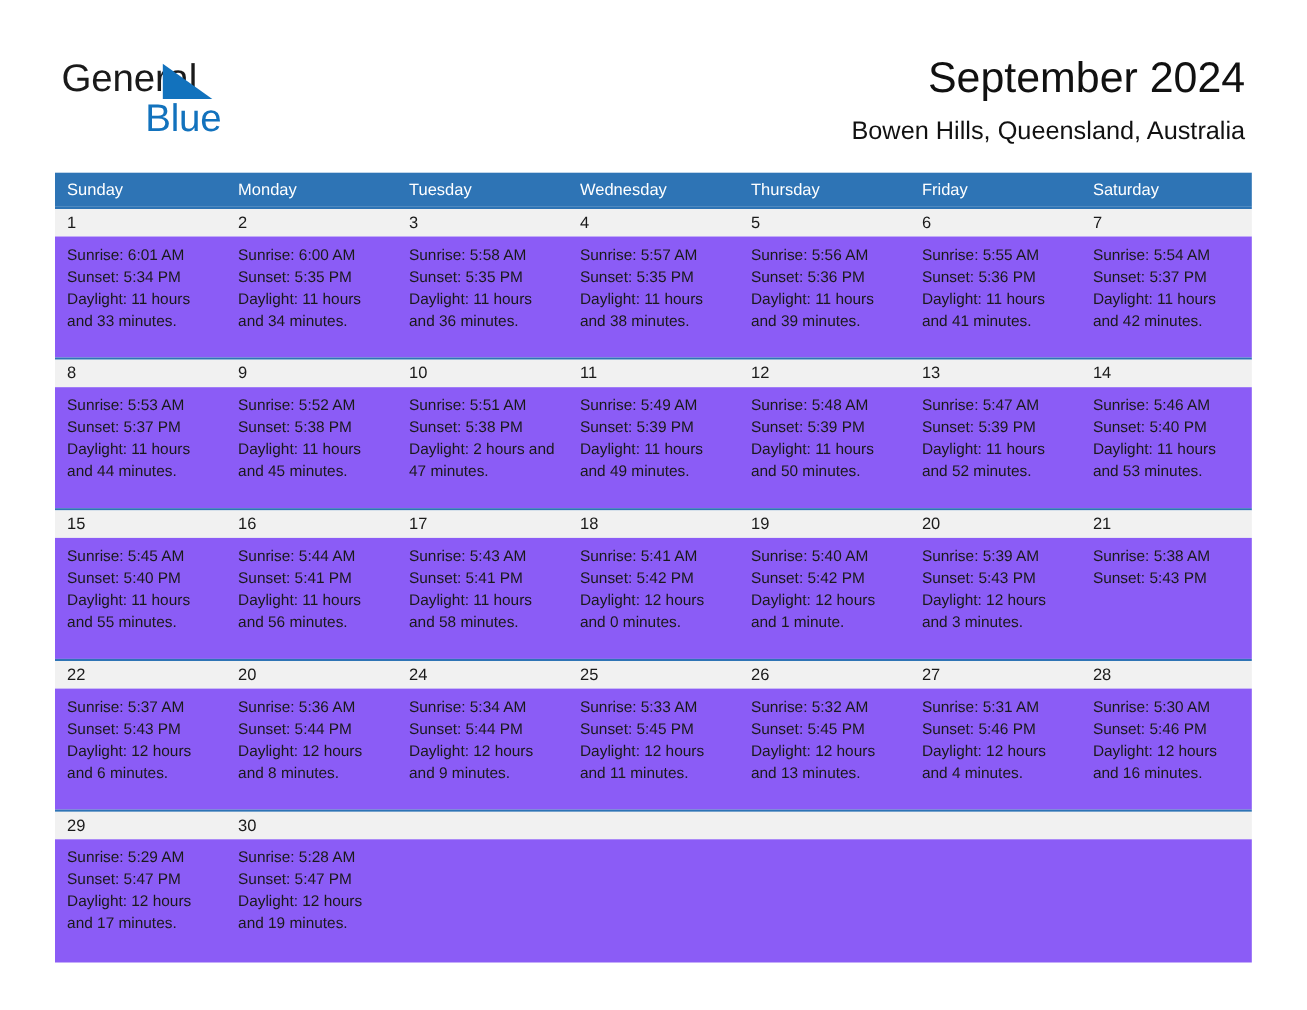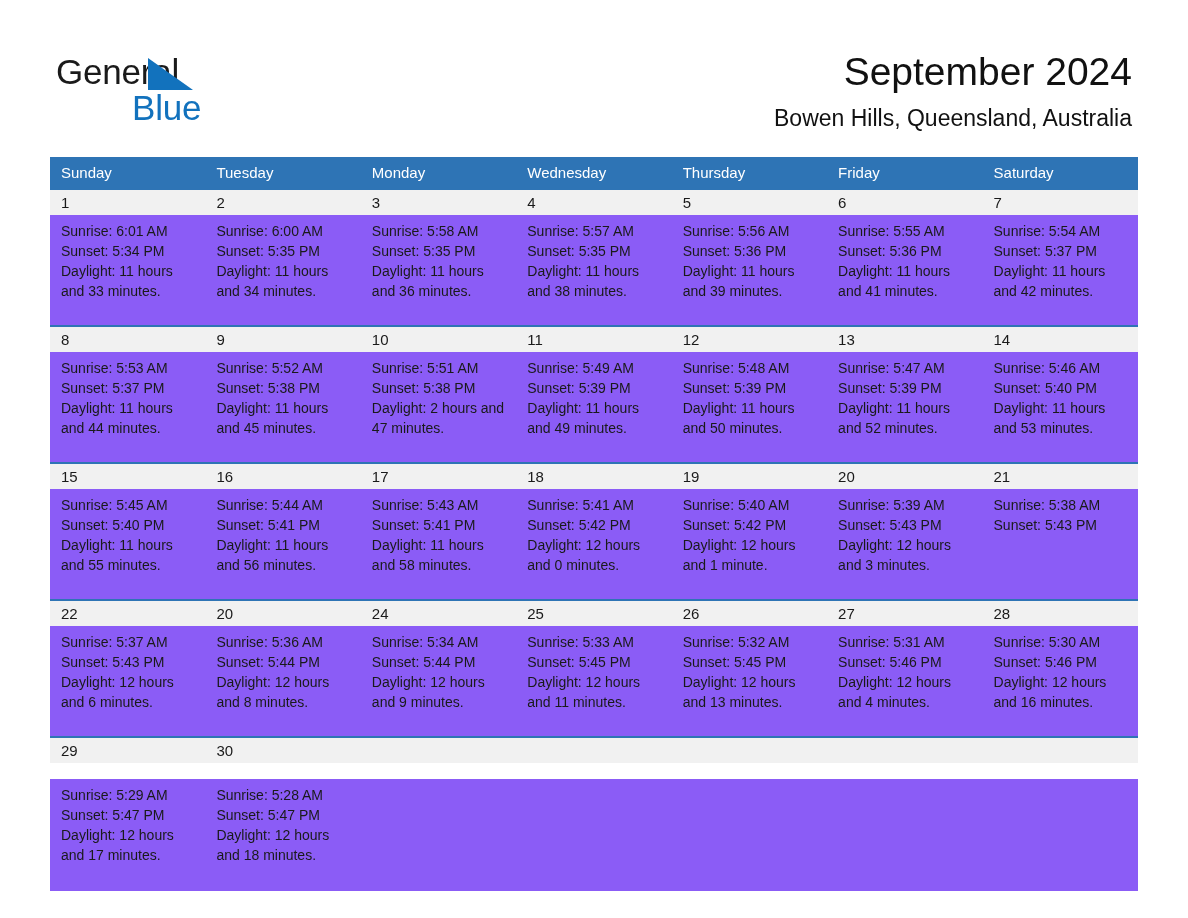--- a/index.html
+++ b/index.html
@@ -147,21 +147,20 @@
     color: #1a1a1a;
     white-space: nowrap;
   }
   .cell-daylight {
     font-size: 14px;
     line-height: 20px;
     color: #1a1a1a;
   }
   .week-last .week-body {
     min-height: 112px;
-    margin-top: 16px;
   }
 </style>
 </head>
 <body>
 
 <div class="page">
 
   <div class="header">
 
     <div class="logo">
@@ -176,22 +175,22 @@
       <h1 class="month-title">September 2024</h1>
       <div class="location-subtitle">Bowen Hills, Queensland, Australia</div>
     </div>
 
   </div>
 
   <div class="calendar">
 
     <div class="cal-header">
       <div class="dow">Sunday</div>
+      <div class="dow">Monday</div>
       <div class="dow">Tuesday</div>
-      <div class="dow">Monday</div>
       <div class="dow">Wednesday</div>
       <div class="dow">Thursday</div>
       <div class="dow">Friday</div>
       <div class="dow">Saturday</div>
     </div>
 
     <div class="week">
       <div class="week-datebar">
         <div class="daynum">1</div>
         <div class="daynum">2</div>
@@ -398,21 +397,21 @@
       </div>
       <div class="week-body">
         <div class="cell">
           <div class="cell-line">Sunrise: 5:29 AM</div>
           <div class="cell-line">Sunset: 5:47 PM</div>
           <div class="cell-daylight">Daylight: 12 hours and 17 minutes.</div>
         </div>
         <div class="cell">
           <div class="cell-line">Sunrise: 5:28 AM</div>
           <div class="cell-line">Sunset: 5:47 PM</div>
-          <div class="cell-daylight">Daylight: 12 hours and 18 minutes.</div>
+          <div class="cell-daylight">Daylight: 12 hours and 19 minutes.</div>
         </div>
         <div class="cell"></div>
         <div class="cell"></div>
         <div class="cell"></div>
         <div class="cell"></div>
         <div class="cell"></div>
       </div>
     </div>
 
   </div>

